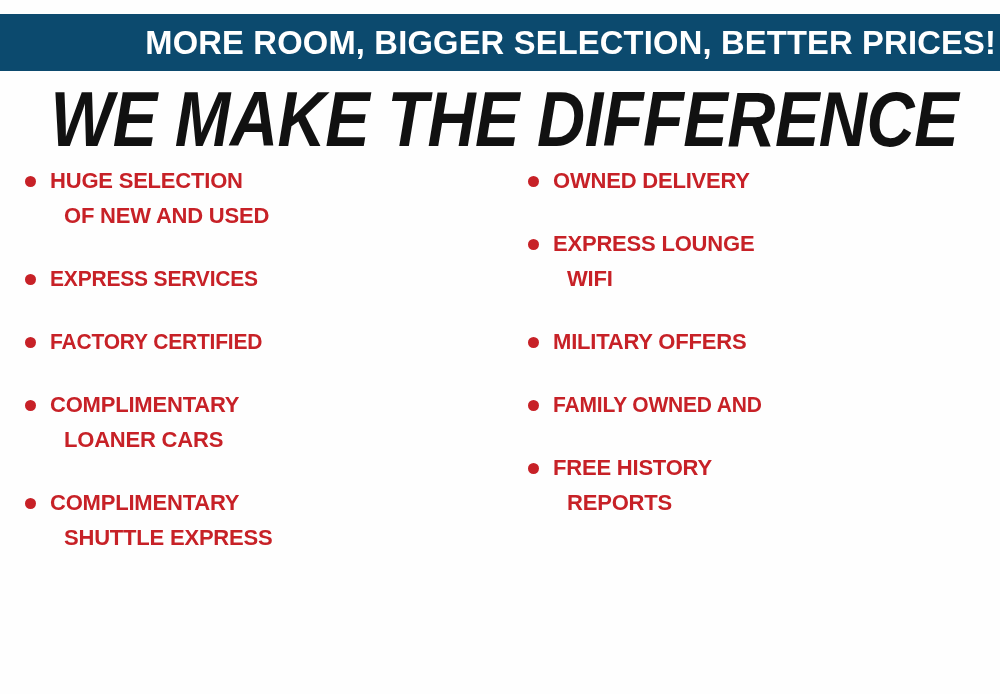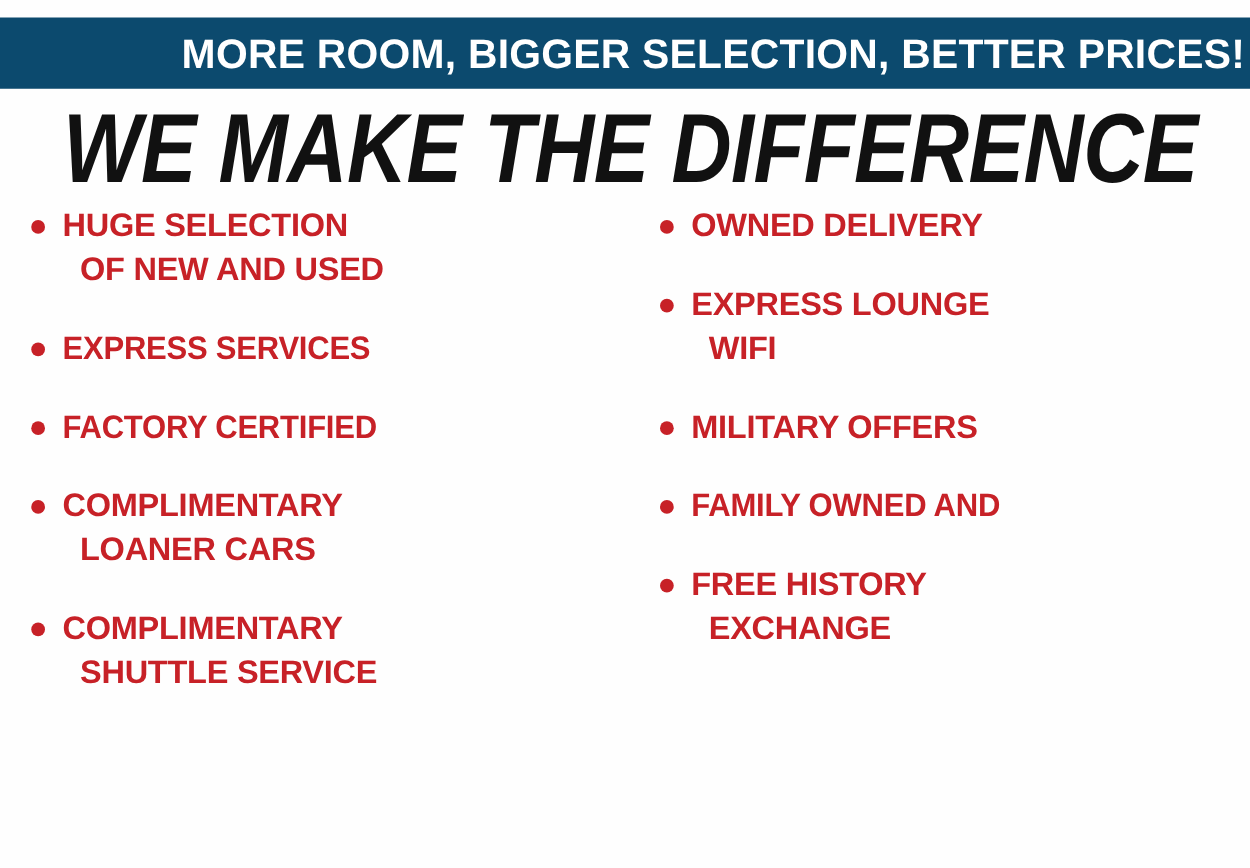--- a/index.html
+++ b/index.html
@@ -87,21 +87,21 @@
     top: 13px;
     width: 11px;
     height: 11px;
     border-radius: 50%;
     background: #c72127;
   }
   .bullet-lines {
     color: #c72127;
     font-family: "Liberation Sans", sans-serif;
     font-weight: bold;
-    font-size: 26px;
+    font-size: 22px;
     line-height: 35px;
     letter-spacing: -0.2px;
   }
   .bullet-lines .ln {
     display: block;
     white-space: nowrap;
   }
   .bullet-lines .ln + .ln {
     padding-left: 14px;
   }
@@ -148,21 +148,21 @@
         <span class="dot"></span>
         <div class="bullet-lines">
           <span class="ln"><span>COMPLIMENTARY</span></span>
           <span class="ln"><span>LOANER CARS</span></span>
         </div>
       </div>
       <div class="bullet-item">
         <span class="dot"></span>
         <div class="bullet-lines">
           <span class="ln"><span>COMPLIMENTARY</span></span>
-          <span class="ln"><span>SHUTTLE SERVICE</span></span>
+          <span class="ln"><span>SHUTTLE EXPRESS</span></span>
         </div>
       </div>
     </div>
   <div class="col col-right">
       <div class="bullet-item">
         <span class="dot"></span>
         <div class="bullet-lines">
           <span class="ln"><span>OWNED DELIVERY</span></span>
         </div>
       </div>
@@ -182,17 +182,17 @@
       <div class="bullet-item">
         <span class="dot"></span>
         <div class="bullet-lines">
           <span class="ln"><span class="squeeze">FAMILY OWNED AND</span></span>
         </div>
       </div>
       <div class="bullet-item">
         <span class="dot"></span>
         <div class="bullet-lines">
           <span class="ln"><span>FREE HISTORY</span></span>
-          <span class="ln"><span>EXCHANGE</span></span>
+          <span class="ln"><span>REPORTS</span></span>
         </div>
       </div>
     </div>
 </div>
 
 </body></html>

